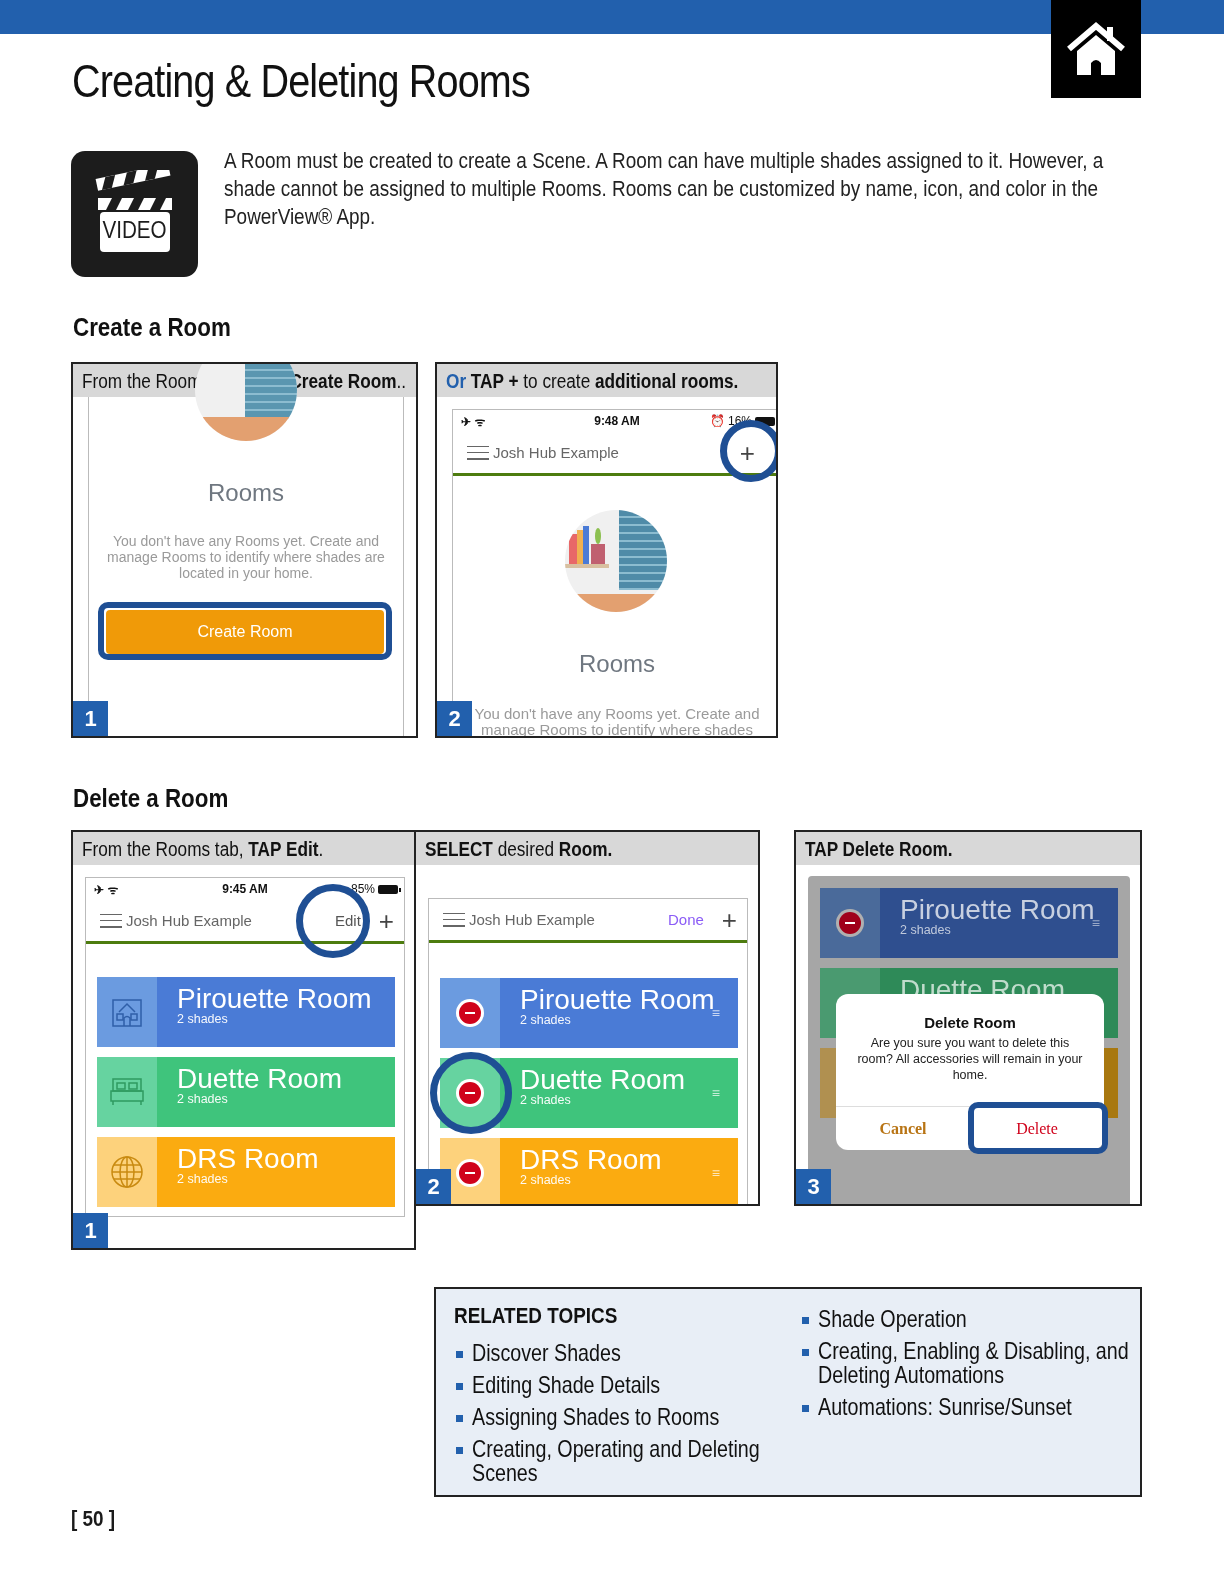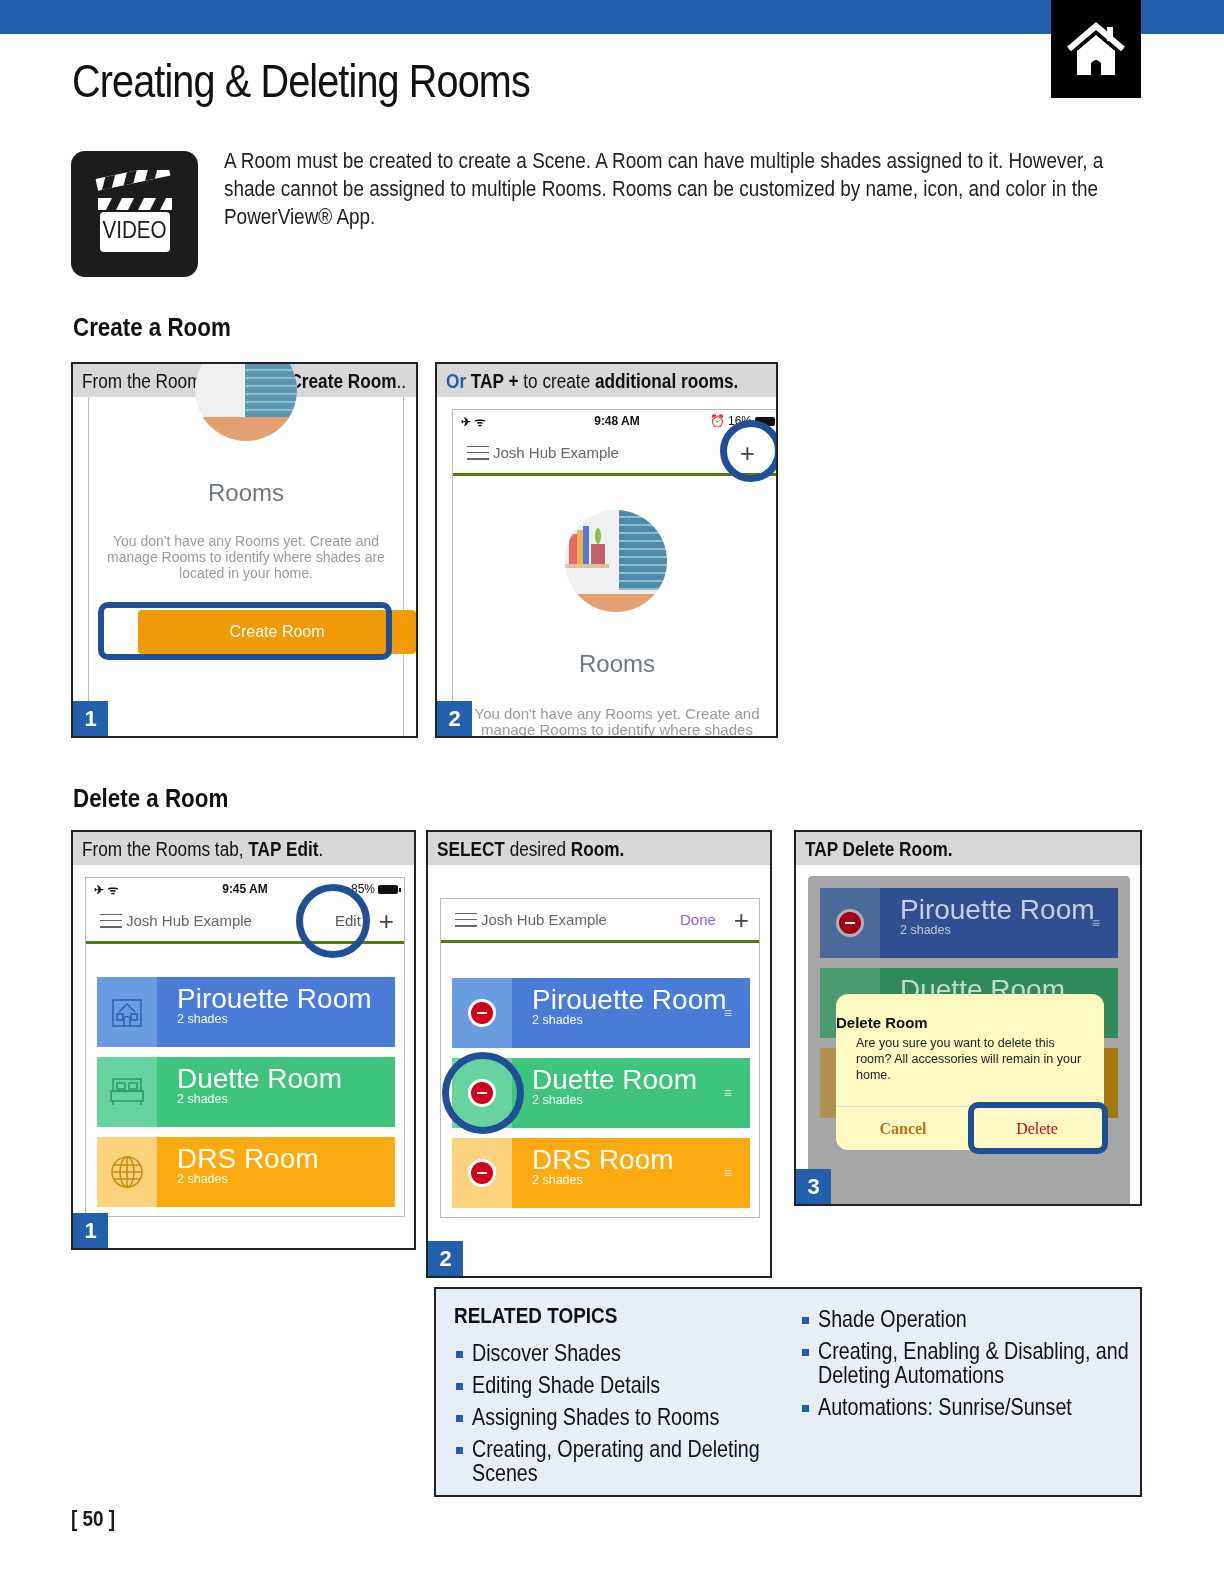--- a/index.html
+++ b/index.html
@@ -40,33 +40,33 @@
   .nav-done { font-size: 15px; color: #8b5cf6; }
   .nav-plus { font-size: 26px; color: #444; font-weight: 300; line-height: 1; }
 
   .hl-ring { position: absolute; border: 7px solid #1f4f94; border-radius: 50%; z-index: 4; }
   .hl-rect { position: absolute; border: 6px solid #1f4f94; border-radius: 10px; z-index: 4; }
 
   .illus { position: absolute; width: 102px; height: 102px; border-radius: 50%; background: #f0f0f0; overflow: hidden; }
   .rooms-title { position: absolute; text-align: center; color: #6f7780; font-size: 24px; }
   .rooms-msg { position: absolute; text-align: center; color: #9a9a9a; font-size: 14px; line-height: 16px; }
 
-  .create-btn { position: absolute; background: #f09a08; color: #fff; border-radius: 4px; font-size: 16px; display: flex; align-items: center; justify-content: center; margin-left: 32px; }
+  .create-btn { position: absolute; background: #f09a08; color: #fff; border-radius: 4px; font-size: 16px; display: flex; align-items: center; justify-content: center; }
 
   .room-row { position: absolute; display: flex; color: #fff; }
   .room-icon { width: 60px; height: 100%; display: flex; align-items: center; justify-content: center; }
   .room-main { flex: 1; padding-left: 20px; padding-top: 10px; position: relative; }
   .room-name { font-size: 28px; line-height: 24px; }
   .room-sub { font-size: 12.5px; line-height: 16px; opacity: 0.95; }
   .drag { position: absolute; right: 18px; top: 50%; margin-top: -8px; font-size: 14px; opacity: 0.7; }
   .minus { width: 28px; height: 28px; border-radius: 50%; background: #fff; display: flex; align-items: center; justify-content: center; }
   .minus i { width: 22px; height: 22px; border-radius: 50%; background: #d0021b; display: flex; align-items: center; justify-content: center; }
   .minus i:after { content: ""; width: 10px; height: 2px; background: #fff; }
 
-  .dialog { position: absolute; background: #fef9c3; border-radius: 12px; z-index: 3; }
+  .dialog { position: absolute; background: #ffffff; border-radius: 12px; z-index: 3; text-align: center; }
   .dialog .dt { font-size: 15px; font-weight: bold; color: #111; margin-top: 20px; }
   .dialog .dm { font-size: 12.5px; color: #222; line-height: 16px; margin-top: 4px; padding: 0 20px; }
   .dialog .btns { position: absolute; left: 0; right: 0; bottom: 0; height: 44px; border-top: 1px solid #ddd; display: flex; }
   .dialog .btns div { flex: 1; display: flex; align-items: center; justify-content: center; font-size: 16px; font-family: Liberation Serif, serif; }
   .btn-cancel { color: #b87414; font-weight: bold; }
   .btn-delete { color: #d0021b; }
 
   .related { position: absolute; left: 434px; top: 1287px; width: 708px; height: 210px; background: #e8eef6; border: 2px solid #222; }
   .related .h { position: absolute; left: 18px; top: 14px; font-size: 22px; font-weight: bold; color: #111; transform: scaleX(0.86); transform-origin: left top; white-space: nowrap; }
   .rel-list { position: absolute; list-style: none; }
@@ -234,21 +234,21 @@
       <div class="room-main">
           <div class="room-name">DRS Room</div>
           <div class="room-sub">2 shades</div>
         </div>
     </div>
   </div>
   <div class="hl-ring" style="left:223px;top:52px;width:74px;height:74px;"></div>
   <div class="step-num">1</div>
 </div>
 
-<div class="panel" style="left:426px;top:830px;width:346px;height:448px;">
+<div class="panel" style="left:414px;top:830px;width:346px;height:376px;">
   <div class="panel-cap"><span class="t"><b>SELECT</b><span> desired </span><b>Room.</b></span></div>
   <div class="phone" style="left:12px;top:66px;width:320px;height:320px;">
     <div class="nav-bar" style="top:0;">
       <span class="hamburger">
           <i></i>
           <i></i>
           <i></i>
         </span>
       <span>Josh Hub Example</span>
       <span class="nav-right">

